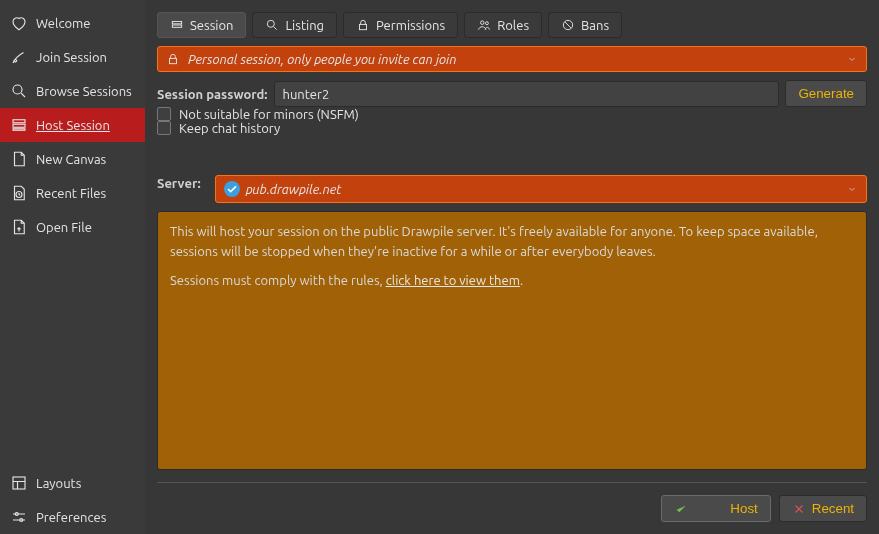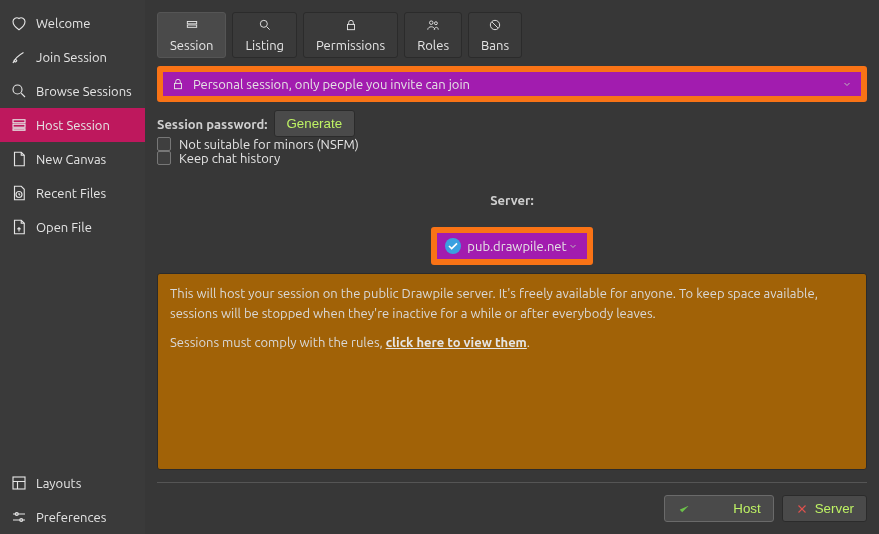--- a/index.html
+++ b/index.html
@@ -23,21 +23,22 @@
   .sidebar-top { flex: 1; }
   .sidebar-item {
     display: flex;
     align-items: center;
     gap: 8px;
     padding: 8px 10px;
     cursor: pointer;
     color: #e5e5e5;
   }
   .sidebar-item.selected {
-    background: #be185d;
+    background: #b91c1c;
+    text-decoration: underline;
   }
   .sidebar-item .icon {
     width: 18px;
     height: 18px;
     display: flex;
     align-items: center;
     justify-content: center;
     flex-shrink: 0;
   }
   .sidebar-item .icon svg {
@@ -58,36 +59,36 @@
   }
   .tab {
     display: flex;
     align-items: center;
     gap: 6px;
     padding: 5px 12px;
     border: 1px solid #2b2b2b;
     border-radius: 3px;
     background: #3a3a3a;
     cursor: pointer;
-    flex-direction: column;
   }
   .tab.active {
     background: #4a4a4a;
     border-color: #555;
   }
   .tab .icon { width:14px; height:14px; display:flex; align-items:center; justify-content:center;}
   .tab .icon svg { stroke:#e5e5e5; fill:none; stroke-width:1.6; }
   .dropdown {
     display: flex;
     align-items: center;
-    background: #a21caf;
-    border: 6px solid #f97316;
+    background: #c2410c;
+    border: 1px solid #f97316;
     border-radius: 3px;
     padding: 5px 8px;
     cursor: pointer;
+    font-style: italic;
   }
   .dropdown .chev {
     margin-left: auto;
     width: 12px; height: 12px;
     display:flex;align-items:center;justify-content:center;
   }
   .dropdown .chev svg { stroke:#bbb; fill:none; stroke-width:2;}
   .form-row {
     display:flex;
     align-items:center;
@@ -102,51 +103,51 @@
     border-radius:3px;
     padding:5px 8px;
     color:#e5e5e5;
     font: inherit;
   }
   .btn {
     background:#4a4a4a;
     border:1px solid #2b2b2b;
     border-radius:3px;
     padding:5px 12px;
-    color:#bef264;
+    color:#eab308;
     cursor:pointer;
     display:flex;
     align-items:center;
     gap:6px;
   }
   .btn .icon{width:14px;height:14px;display:flex;align-items:center;justify-content:center;}
   .checkbox-row {
     display:flex;
     align-items:center;
     gap:8px;
   }
   .checkbox {
     width:14px;height:14px;border:1px solid #777;border-radius:2px;background:#3f3f3f;cursor:pointer;
   }
-  .server-row{display:flex;align-items:center;gap:8px;margin-top:28px;flex-direction:column;}
+  .server-row{display:flex;align-items:center;gap:14px;margin-top:28px;}
   .server-select{flex:1;margin-top:12px;}
   .server-icon{width:16px;height:16px;border-radius:8px;background:#3aa0e0;display:flex;align-items:center;justify-content:center;margin-right:6px;}
   .server-icon svg{stroke:#fff;fill:none;stroke-width:2.5;}
   .info-panel{
     margin-top:8px;
     border:1px solid #2b2b2b;
     background:#a16207;
     border-radius:3px;
     padding:10px 12px;
     flex:1;
     color:#d9d9d9;
     line-height:1.5;
   }
   .info-panel p{margin-bottom:10px;}
-  .info-panel a{color:#e5e5e5;text-decoration:underline;cursor:pointer;font-weight:bold;}
+  .info-panel a{color:#e5e5e5;text-decoration:underline;cursor:pointer;}
   .footer-sep{height:1px;background:#555;margin:12px 0;}
   .footer{display:flex;align-items:center;}
   .footer .spacer{flex:1;}
   .host-btn{border-color:#6a6a6a;gap:42px;}
   .host-icon svg{fill:#6cc24a;stroke:#6cc24a;}
   .cancel-icon svg{stroke:#e0524e;stroke-width:2;fill:none;}
   .save-chev svg{stroke:#bbb;fill:none;stroke-width:2;}
 </style>
 </head>
 <body>
@@ -299,20 +300,21 @@
     <span>Personal session, only people you invite can join</span>
     <span class="chev">
         <svg viewBox="0 0 24 24">
           <path d="M7 10l5 5 5-5"></path>
         </svg>
       </span>
   </div>
 
   <div class="form-row">
     <span class="form-label">Session password:</span>
+    <input class="text-input" value="hunter2" style="">
     <button class="btn">
         <span>Generate</span>
       </button>
   </div>
 
   <div class="checkbox-row">
     <span class="checkbox"></span>
     <span>Not suitable for minors (NSFM)</span>
   </div>
   <div class="checkbox-row">
@@ -355,16 +357,16 @@
         </span>
       <span>Host</span>
     </button>
     <span style="width:8px;"></span>
     <button class="btn">
       <span class="icon cancel-icon">
           <svg viewBox="0 0 24 24">
             <path d="M6 6l12 12M18 6L6 18"></path>
           </svg>
         </span>
-      <span>Server</span>
+      <span>Recent</span>
     </button>
   </div>
 </div>
 
 </body></html>

